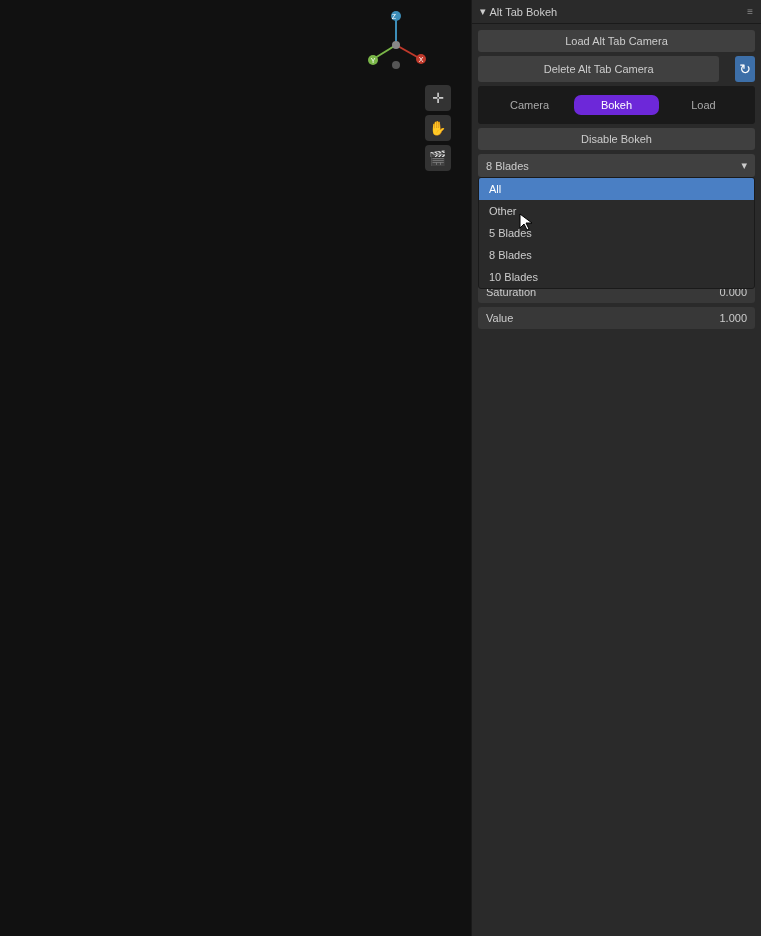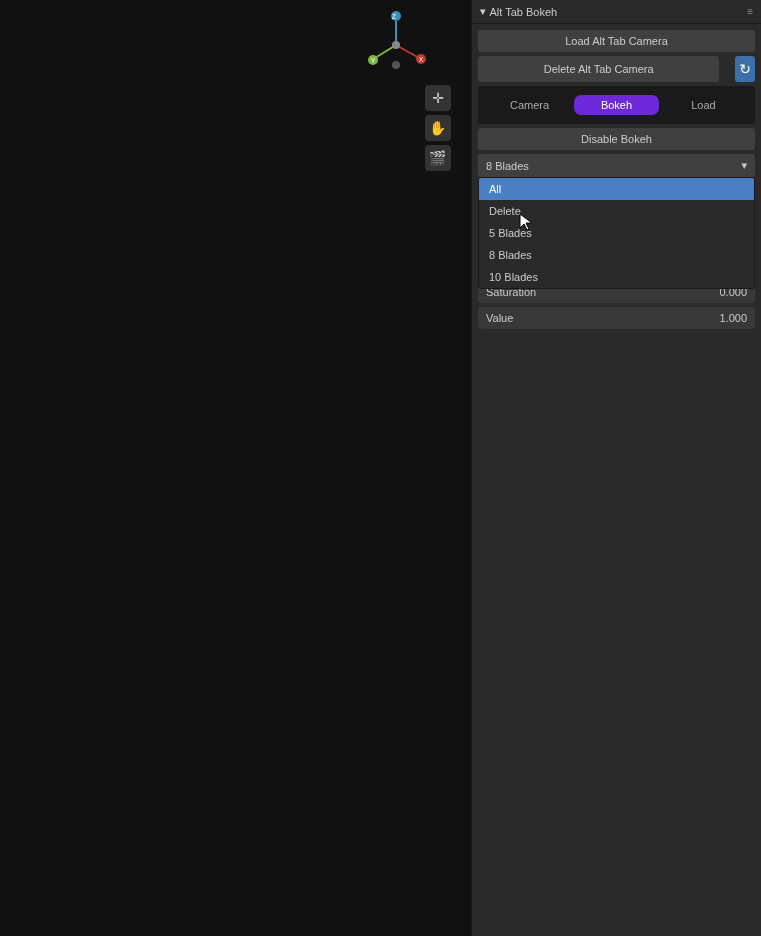--- a/index.html
+++ b/index.html
@@ -290,21 +290,21 @@
 
     <button class="btn">Disable Bokeh</button>
 
     <div class="dropdown-wrapper">
       <button class="dropdown-btn">
         <span>8 Blades</span>
         <span>▾</span>
       </button>
       <div class="dropdown-menu">
         <div class="dropdown-item highlighted">All</div>
-        <div class="dropdown-item">Delete</div>
+        <div class="dropdown-item">Other</div>
         <div class="dropdown-item">5 Blades</div>
         <div class="dropdown-item">8 Blades</div>
         <div class="dropdown-item">10 Blades</div>
       </div>
     </div>
 
     <div class="section-label">Bokeh Categories</div>
 
     <div class="field-row">
       <span class="field-label">Rotation</span>

